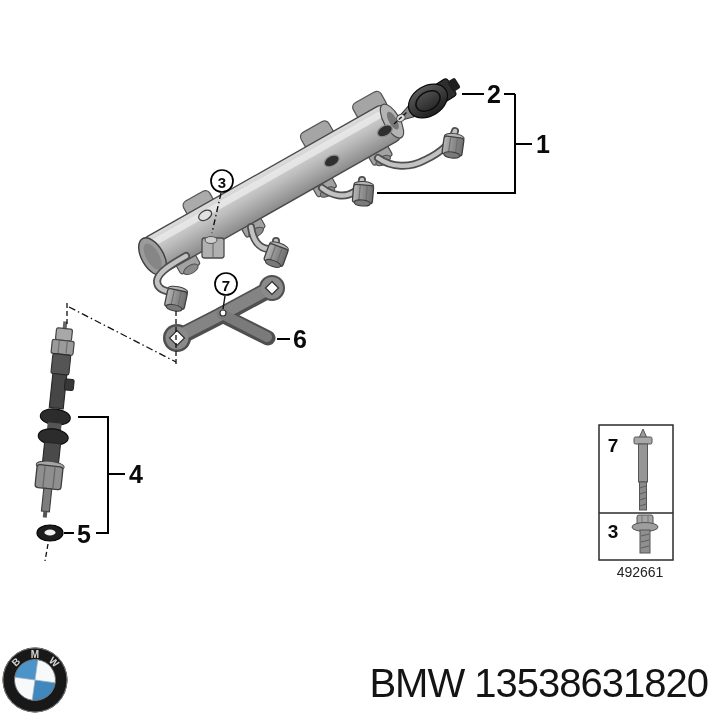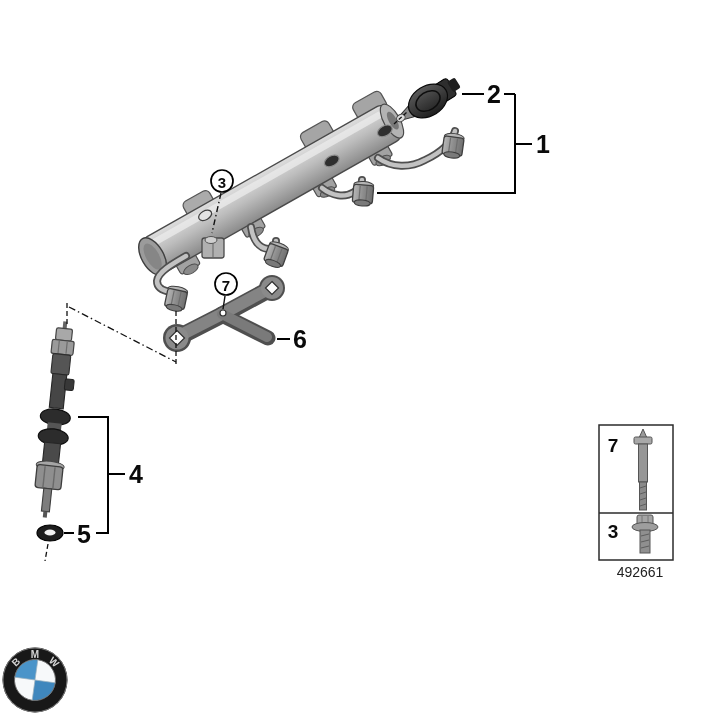--- a/index.html
+++ b/index.html
@@ -295,14 +295,15 @@
       <path d="M34,34 L54.5,34 A20.5,20.5 0 0 1 34,54.5 Z" fill="#3f87bd"></path>
       <circle cx="34" cy="34" r="20.5" fill="none" stroke="#6a6a6a" stroke-width="0.9"></circle>
       <line x1="13.5" y1="34" x2="54.5" y2="34" stroke="#9fb3bf" stroke-width="0.7"></line>
       <line x1="34" y1="13.5" x2="34" y2="54.5" stroke="#9fb3bf" stroke-width="0.7"></line>
     </g>
     <text class="logo-letter" x="15" y="16" text-anchor="middle" dominant-baseline="central" transform="rotate(-44 15 16)">B</text>
     <text class="logo-letter" x="34" y="8.5" text-anchor="middle" dominant-baseline="central">M</text>
     <text class="logo-letter" x="53" y="16" text-anchor="middle" dominant-baseline="central" transform="rotate(44 53 16)">W</text>
   </svg>
 
+  <div id="part-number">BMW 13538631820</div>
 
 </div>
 
 </body></html>

